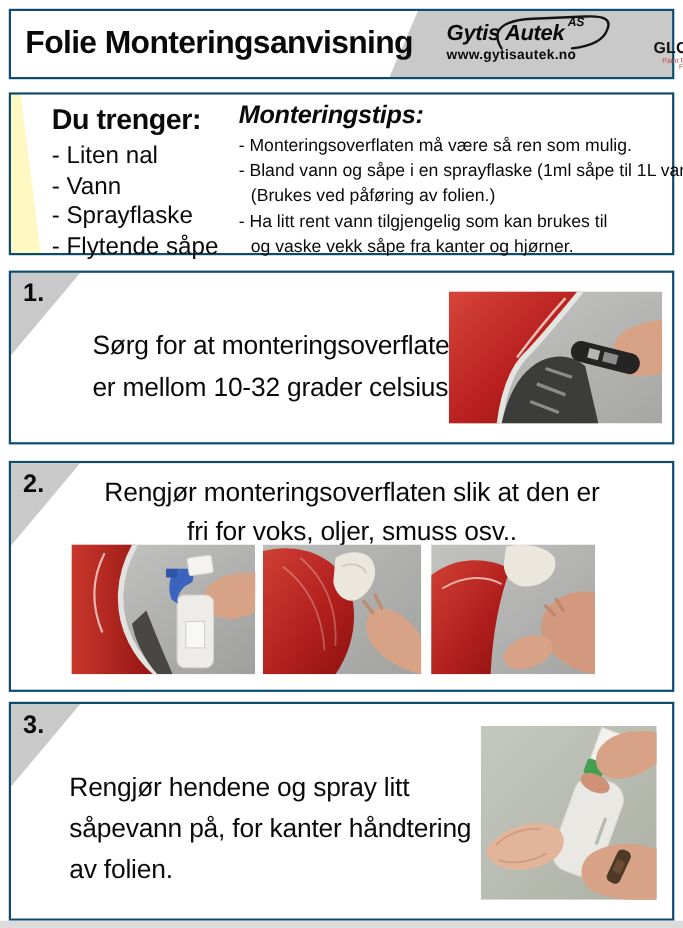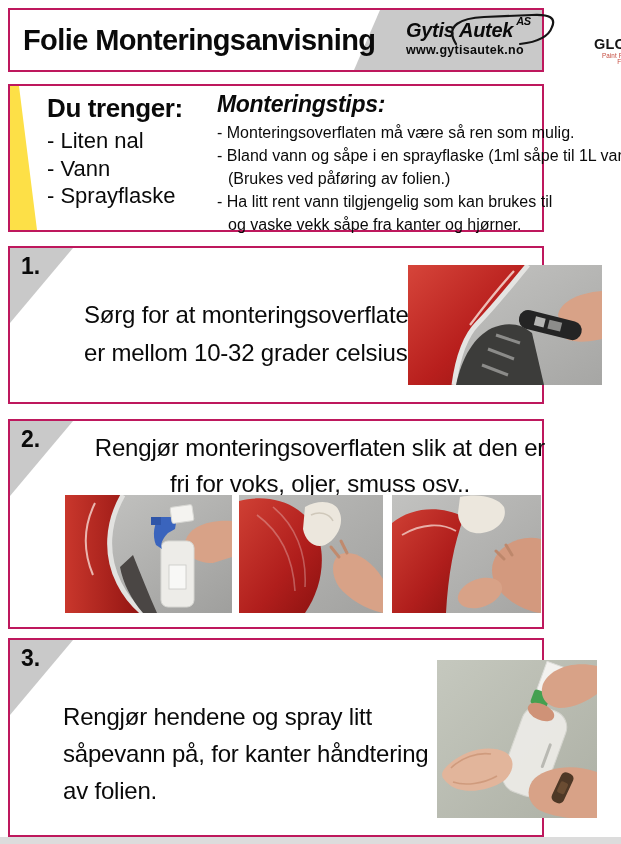--- a/index.html
+++ b/index.html
@@ -4,22 +4,22 @@
 <style>
   html,body { margin:0; padding:0; }
   body {
     width:621px; height:844px; background:#ffffff;
     font-family:"Liberation Sans", sans-serif; color:#0a0a0a;
     -webkit-font-smoothing:antialiased;
   }
   .page { position:relative; width:621px; height:844px; background:#fff; overflow:hidden; }
 
   .box {
-    position:absolute; left:8px; width:536px; box-sizing:border-box;
-    border:2px solid #be185d; background:#fff;
+    position:absolute; left:8px; width:605px; box-sizing:border-box;
+    border:2px solid #0c4a6e; background:#fff;
   }
 
   
   .header-box { top:8px; height:64px; }
   .header-gray {
     position:absolute; inset:0; background:#c9c9c9;
     clip-path:polygon(370px 0, 100% 0, 100% 100%, 344px 100%);
   }
   .title {
     position:absolute; left:13px; top:50%; transform:translateY(-50%);
@@ -32,21 +32,21 @@
   }
   .brand-swoosh { position:absolute; left:40px; top:-3px; width:112px; height:34px; pointer-events:none; }
   .brand-suffix { font-size:11px; vertical-align:top; position:relative; top:-4px; margin-left:3px; }
   .brand-site { font-size:12.5px; font-weight:700; letter-spacing:0.3px; margin-top:-1px; }
   .global { position:absolute; left:549px; top:10px; width:62px; text-align:center; line-height:1;margin-left:35px; }
   .global-icon { display:block; margin:0 0 -4px auto; }
   .global-name { font-size:14.5px; font-weight:700; letter-spacing:0.2px; color:#141414; }
   .global-tagline { font-size:6.3px; color:#c44a3e; margin-top:1.5px; letter-spacing:0.1px; }
 
   
-  .info-box { top:84px; height:148px; background:#fde047; }
+  .info-box { top:84px; height:148px; background:#fef9c3; }
   .info-white {
     position:absolute; inset:0; background:#fff;
     clip-path:polygon(9px 0, 100% 0, 100% 100%, 27px 100%);
   }
   .supplies { position:absolute; left:37px; top:7px; }
   .supplies-heading { font-size:26px; font-weight:700; letter-spacing:-0.4px; }
   .supplies-item { font-size:22px; line-height:27.5px; }
   .supplies-list { margin-top:3px; }
   .tips { position:absolute; left:207px; top:5px; }
   .tips-heading { font-size:23px; font-weight:700; font-style:italic; letter-spacing:-0.3px; }
@@ -109,20 +109,21 @@
 
   <div class="box info-box">
     <div class="info-white"></div>
 
     <div class="supplies">
       <div class="supplies-heading">Du trenger:</div>
       <div class="supplies-list">
         <div class="supplies-item">- Liten nal</div>
         <div class="supplies-item">- Vann</div>
         <div class="supplies-item">- Sprayflaske</div>
+        <div class="supplies-item">- Flytende såpe</div>
       </div>
     </div>
 
     <div class="tips">
       <div class="tips-heading">Monteringstips:</div>
       <div class="tips-list">
         <div class="tip-line">- Monteringsoverflaten må være så ren som mulig.</div>
         <div class="tip-line">- Bland vann og såpe i en sprayflaske (1ml såpe til 1L vann)</div>
         <div class="tip-line cont">(Brukes ved påføring av folien.)</div>
         <div class="tip-line">- Ha litt rent vann tilgjengelig som kan brukes til</div>

